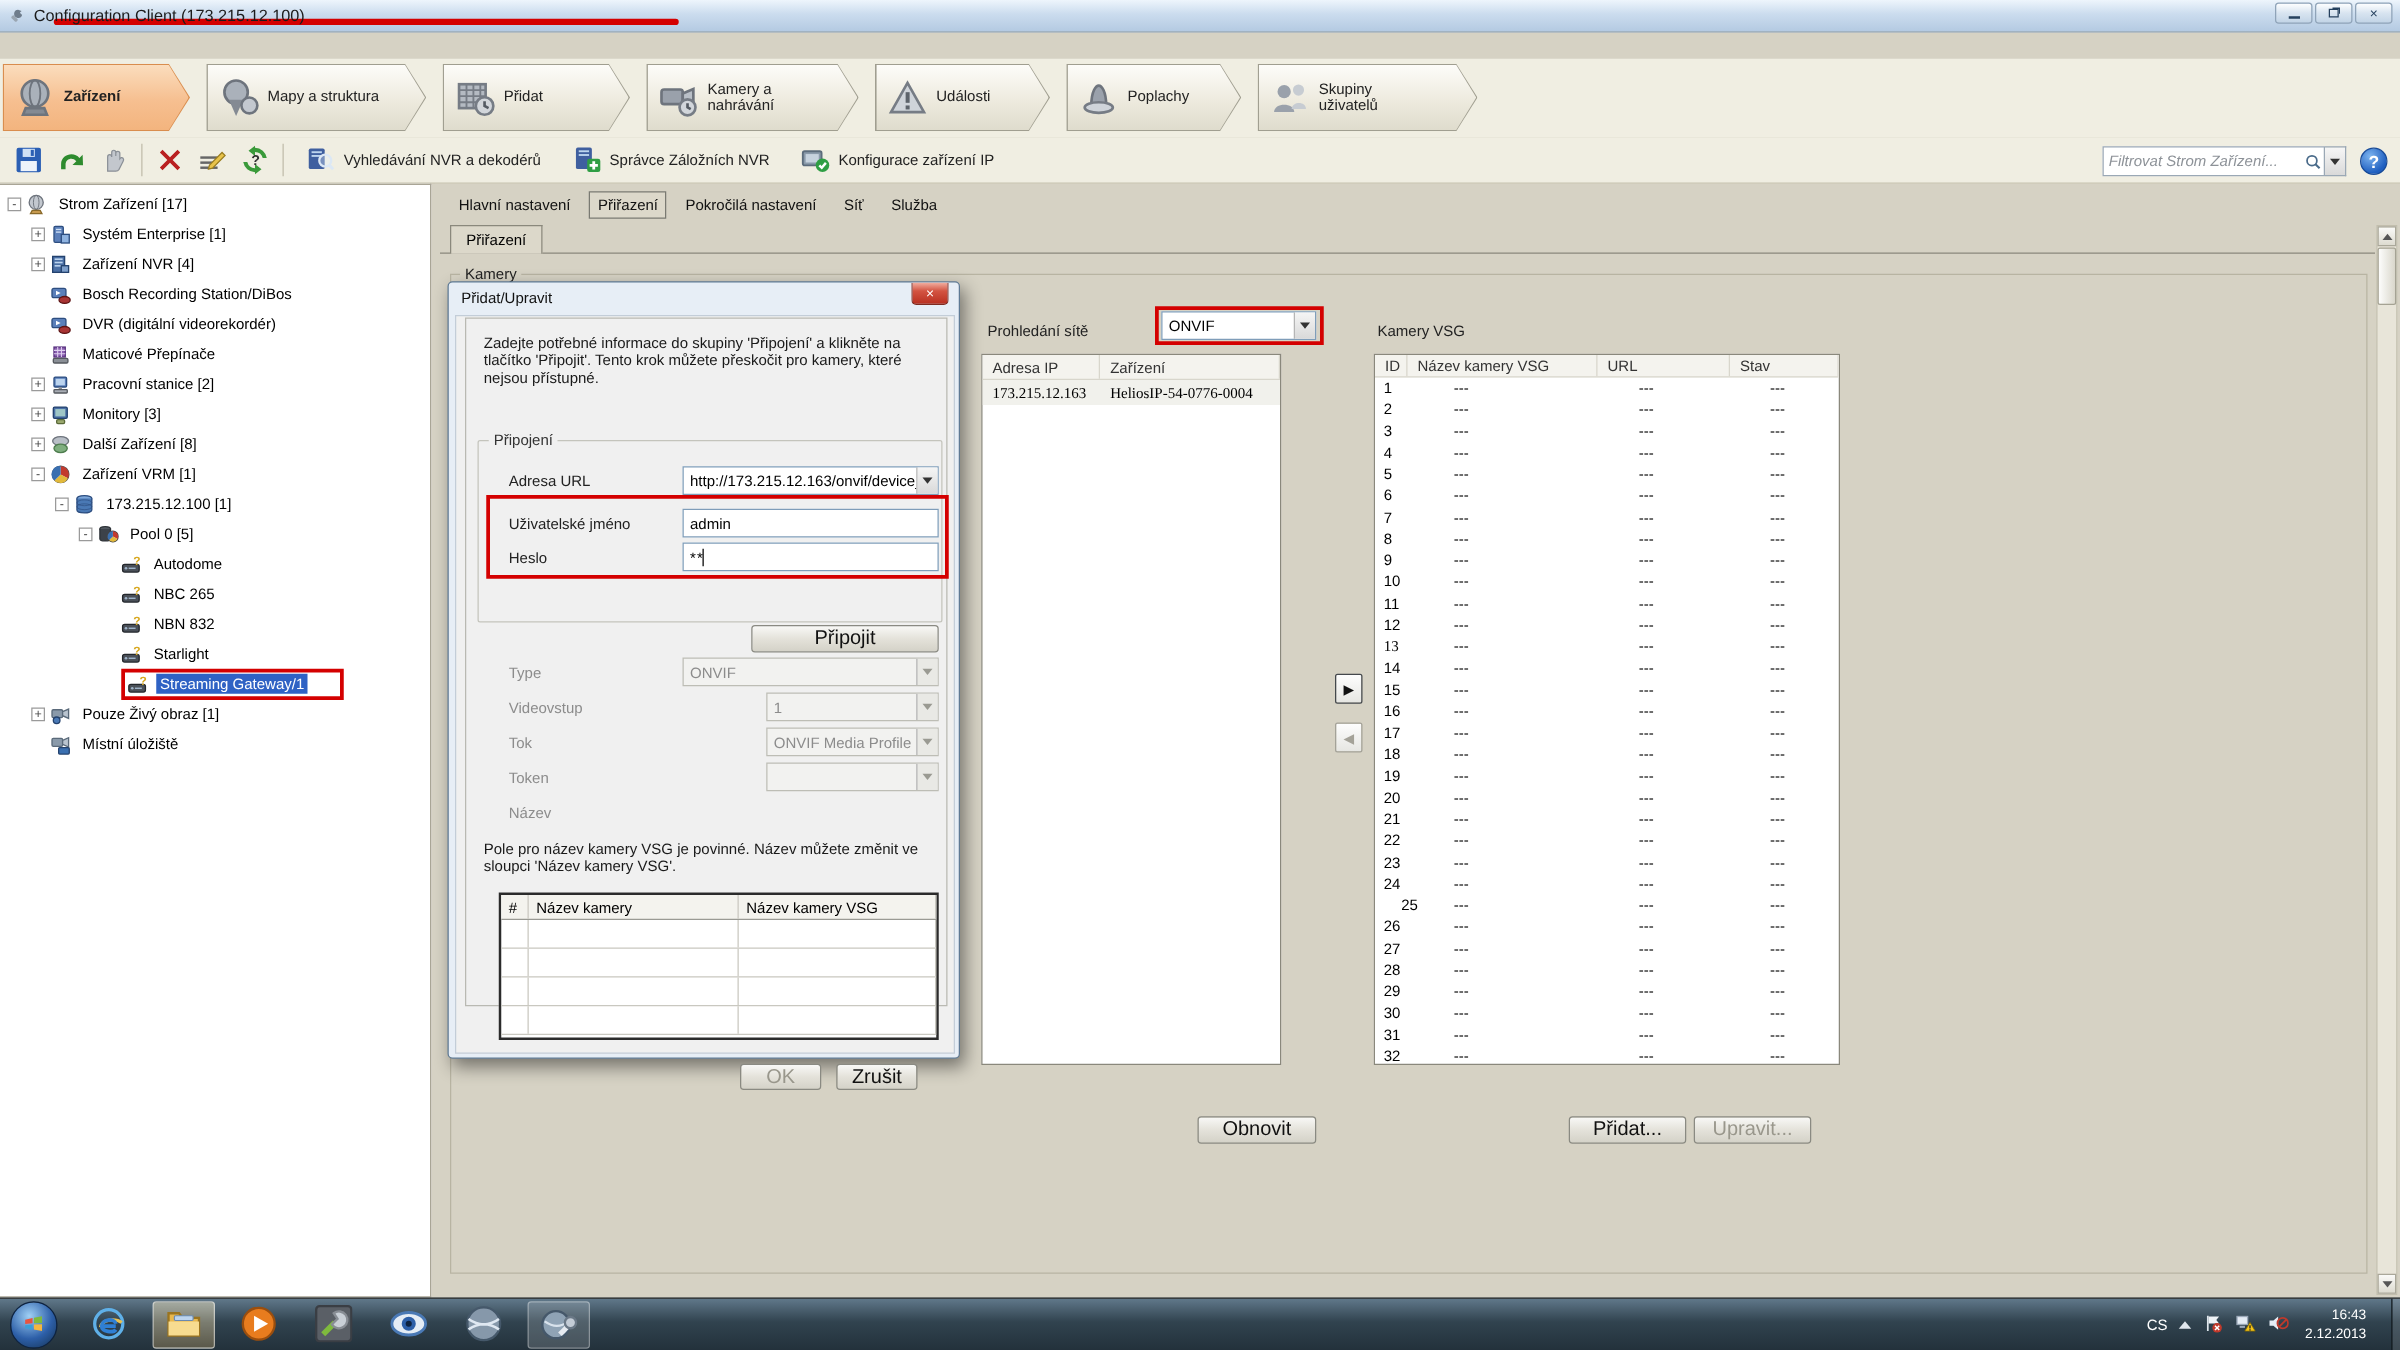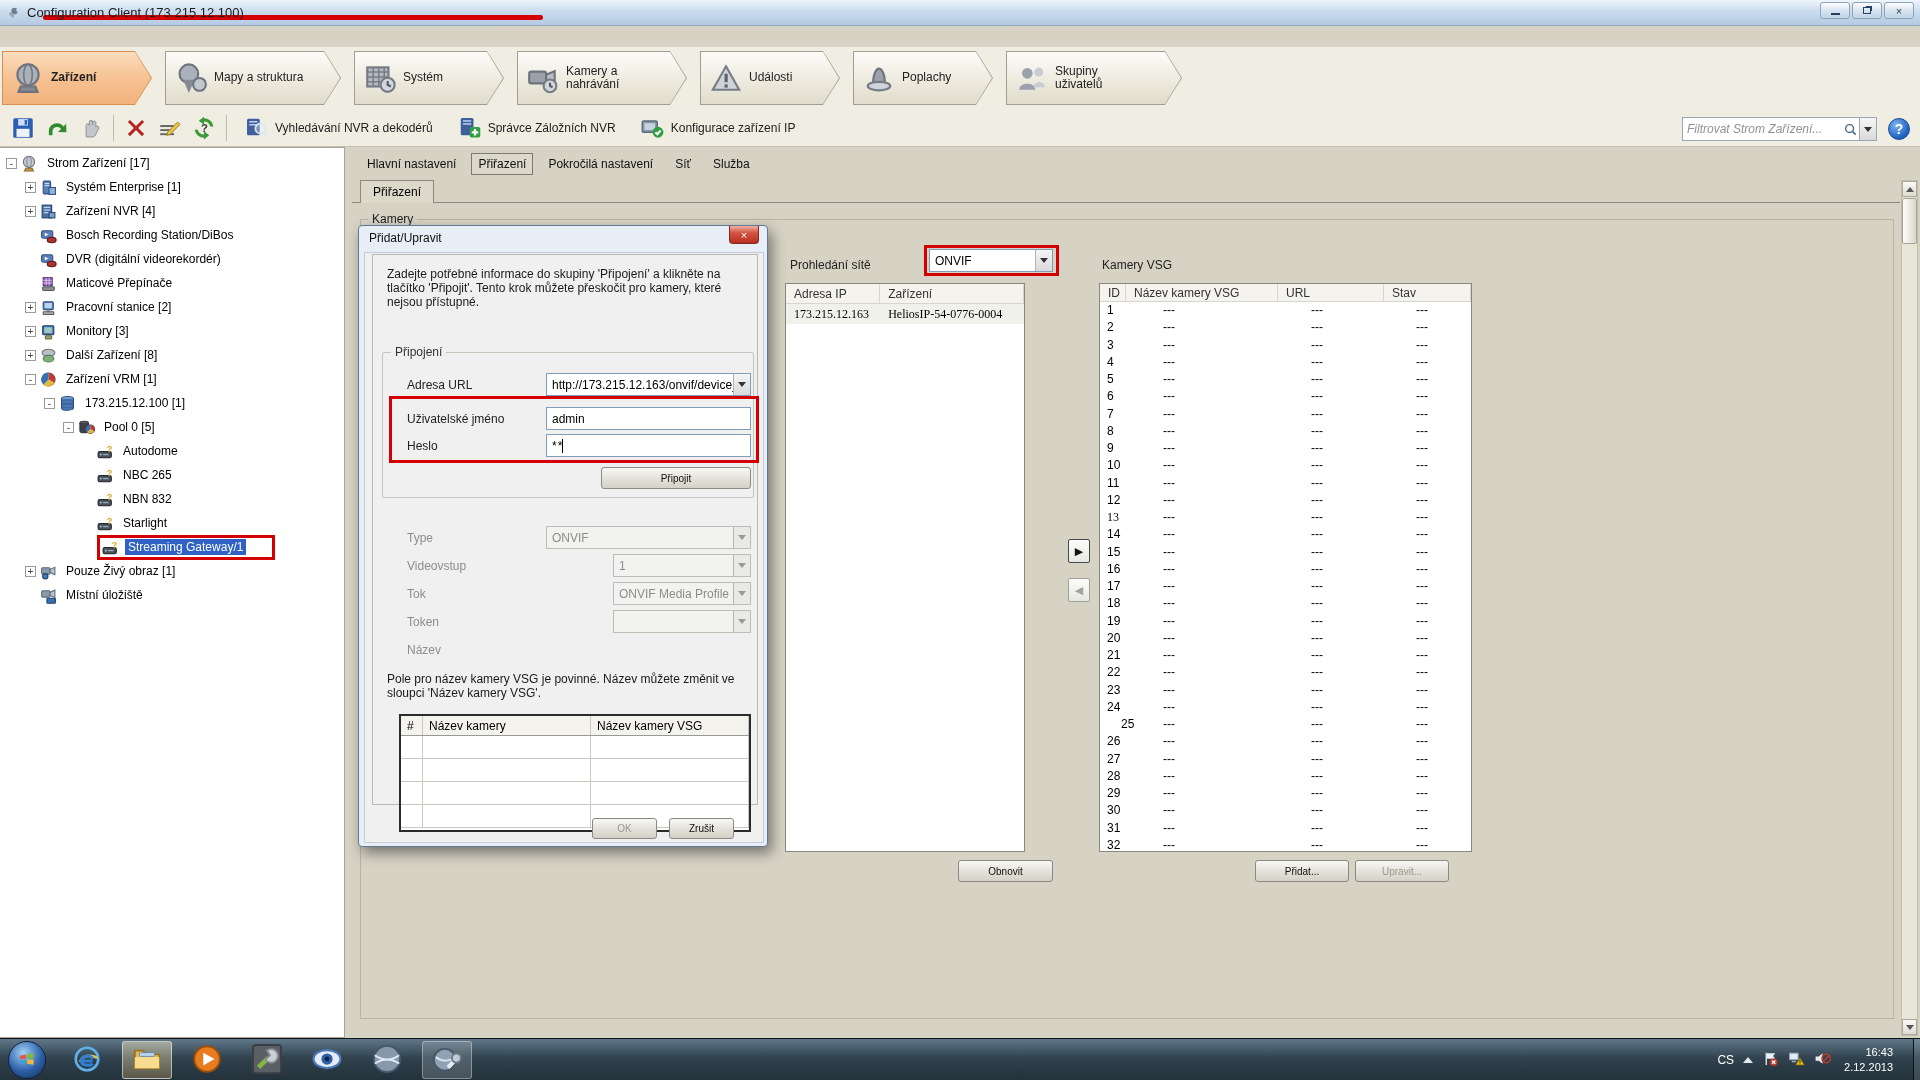--- a/index.html
+++ b/index.html
@@ -81,21 +81,21 @@
   .lbox{position:absolute;background:#fff;border:1px solid #8a887c;overflow:hidden;}
   .lhead{display:flex;background:#f4f3ee;border-bottom:1px solid #d8d6cc;height:20px;}
   .lhead .hc{padding:3px 0 0 8px;font-size:12px;color:#333;border-right:1px solid #d8d6cc;overflow:hidden;white-space:nowrap;}
   .lrow{display:flex;height:20px;font-family:Liberation Serif, serif;}
   .lrow .rc{padding:3px 0 0 8px;font-size:12px;white-space:nowrap;overflow:hidden;}
 
   .vrow{display:flex;height:17.25px;}
   .vrow .rc{font-size:12px;padding-top:1px;white-space:nowrap;}
 
   .btn{position:absolute;border:1px solid #8a8a82;border-radius:3px;background:linear-gradient(#f8f8f6,#e4e2da 50%,#d4d2c8);
-    font-size:10px;font-family:inherit;color:#111;display:flex;align-items:center;justify-content:center;}
+    font-size:16px;font-family:inherit;color:#111;display:flex;align-items:center;justify-content:center;margin-top:33px;}
   .btn.disabled{color:#99978c;}
   .arrow-btn{position:absolute;width:22px;height:24px;border:1px solid #44484c;border-radius:2px;
     background:linear-gradient(#fdfdfd,#e6e6e2);display:flex;align-items:center;justify-content:center;font-size:11px;color:#111;}
   .arrow-btn.disabled{border-color:#a4a298;color:#a4a298;}
 
   .annot{position:absolute;border:3px solid #d40000;}
 
   
   #vscroll{position:absolute;left:1901px;top:180px;width:17px;height:856px;background:#e8e5d9;border:1px solid #c2bead;}
   .sbtn{position:absolute;left:0;width:15px;height:16px;background:linear-gradient(#fafaf8,#dddbd0);border:1px solid #aaa89a;display:flex;align-items:center;justify-content:center;}
@@ -200,21 +200,21 @@
         <div class="rtab" style="width:150px">
           <div class="rtab-in">
             <span class="rtab-ic">
               <svg viewBox="0 0 16 16" width="34" height="34">
                 <rect x="2" y="3" width="10" height="9" fill="#b4bac2" stroke="#767c85"></rect>
                 <path d="M2 5.2 H12 M2 7.5 H12 M2 9.8 H12 M4.8 3 V12 M7.4 3 V12 M10 3 V12" stroke="#767c85" stroke-width=".7"></path>
                 <circle cx="11.6" cy="11.2" r="3.3" fill="#d2d6db" stroke="#767c85"></circle>
                 <path d="M11.6 9.4 V11.2 L13.1 12" stroke="#555b63" fill="none"></path>
               </svg>
             </span>
-            <span class="rtab-lb">Systém</span>
+            <span class="rtab-lb">Přidat</span>
           </div>
         </div>
         <div class="rtab" style="width:170px">
           <div class="rtab-in">
             <span class="rtab-ic">
               <svg viewBox="0 0 16 16" width="34" height="34">
                 <rect x="1.5" y="5" width="8" height="5.5" rx="1" fill="#9aa1ab" stroke="#6e747d"></rect>
                 <path d="M9.5 6.5 L13.5 4.8 V10.7 L9.5 9 Z" fill="#b9bfc7" stroke="#6e747d"></path>
                 <circle cx="11.3" cy="11.7" r="3" fill="#d2d6db" stroke="#767c85"></circle>
                 <path d="M11.3 10.2 V11.7 L12.5 12.4" stroke="#555b63" fill="none"></path>

